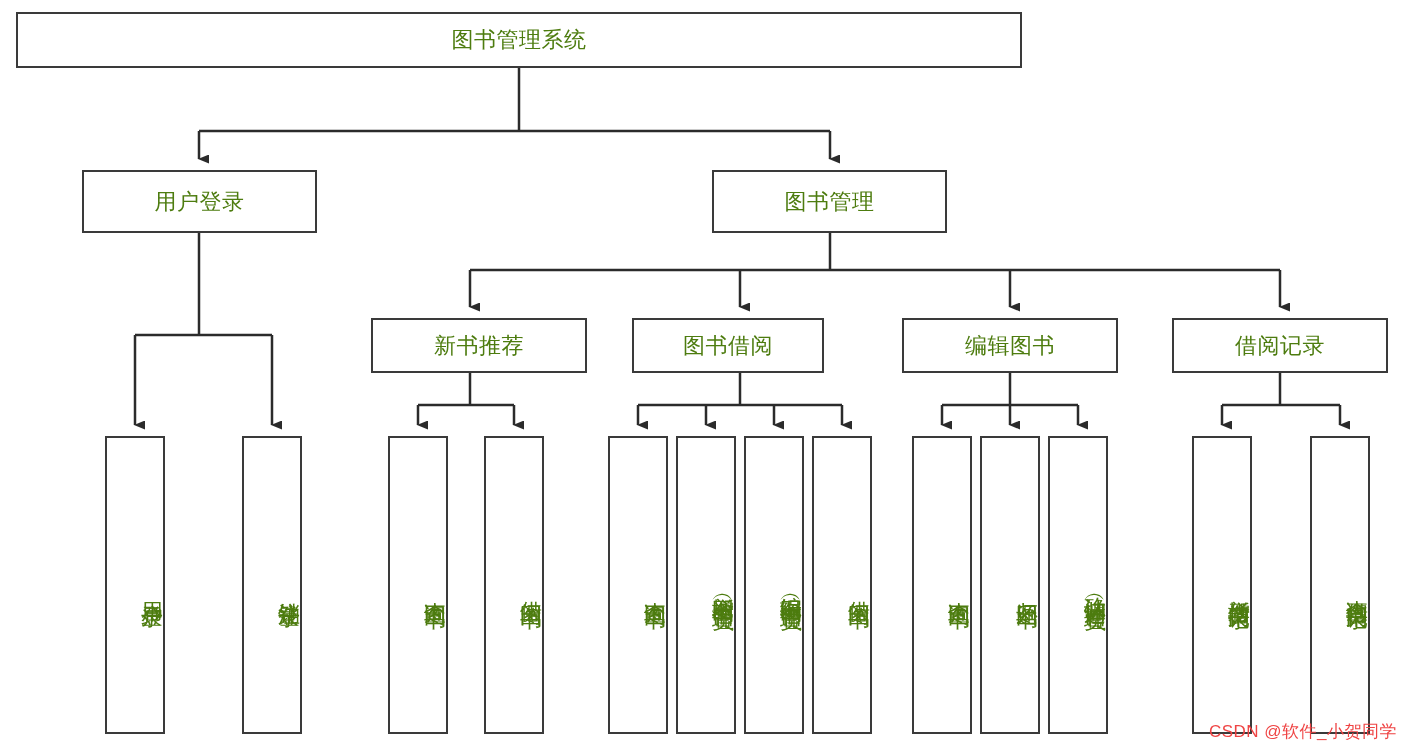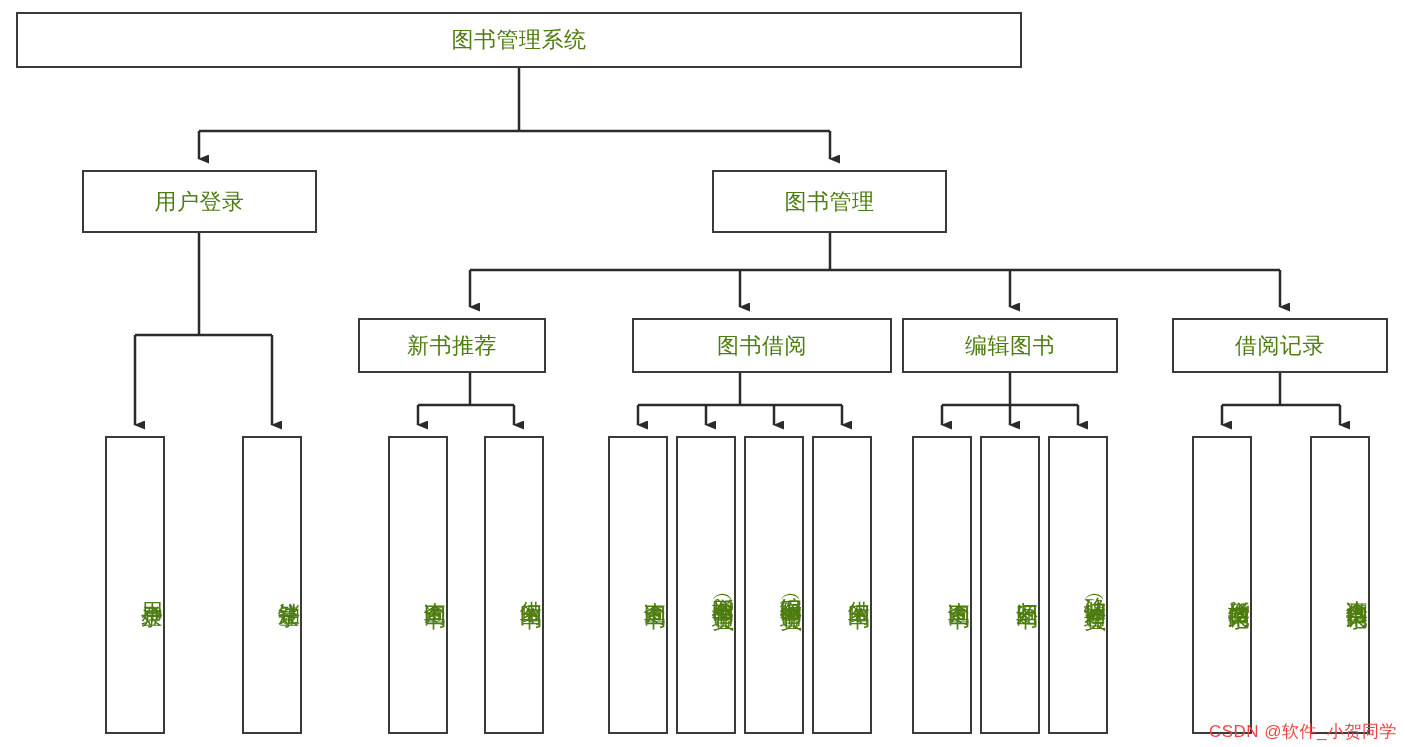--- a/index.html
+++ b/index.html
@@ -121,24 +121,24 @@
     <span>图书管理系统</span>
   </div>
 
   <div class="node node-h" style="left:82px; top:170px; width:235px; height:63px;">
     <span>用户登录</span>
   </div>
   <div class="node node-h" style="left:712px; top:170px; width:235px; height:63px;">
     <span>图书管理</span>
   </div>
 
-  <div class="node node-h" style="left:358px; top:318px; width:188px; height:55px;">
+  <div class="node node-h" style="left:371px; top:318px; width:216px; height:55px;">
     <span>新书推荐</span>
   </div>
-  <div class="node node-h" style="left:632px; top:318px; width:260px; height:55px;">
+  <div class="node node-h" style="left:632px; top:318px; width:192px; height:55px;">
     <span>图书借阅</span>
   </div>
   <div class="node node-h" style="left:902px; top:318px; width:216px; height:55px;">
     <span>编辑图书</span>
   </div>
   <div class="node node-h" style="left:1172px; top:318px; width:216px; height:55px;text-align:center;">
     <span>借阅记录</span>
   </div>
 
   <div class="node node-v" style="left:105px; top:436px; width:60px; height:298px;">

